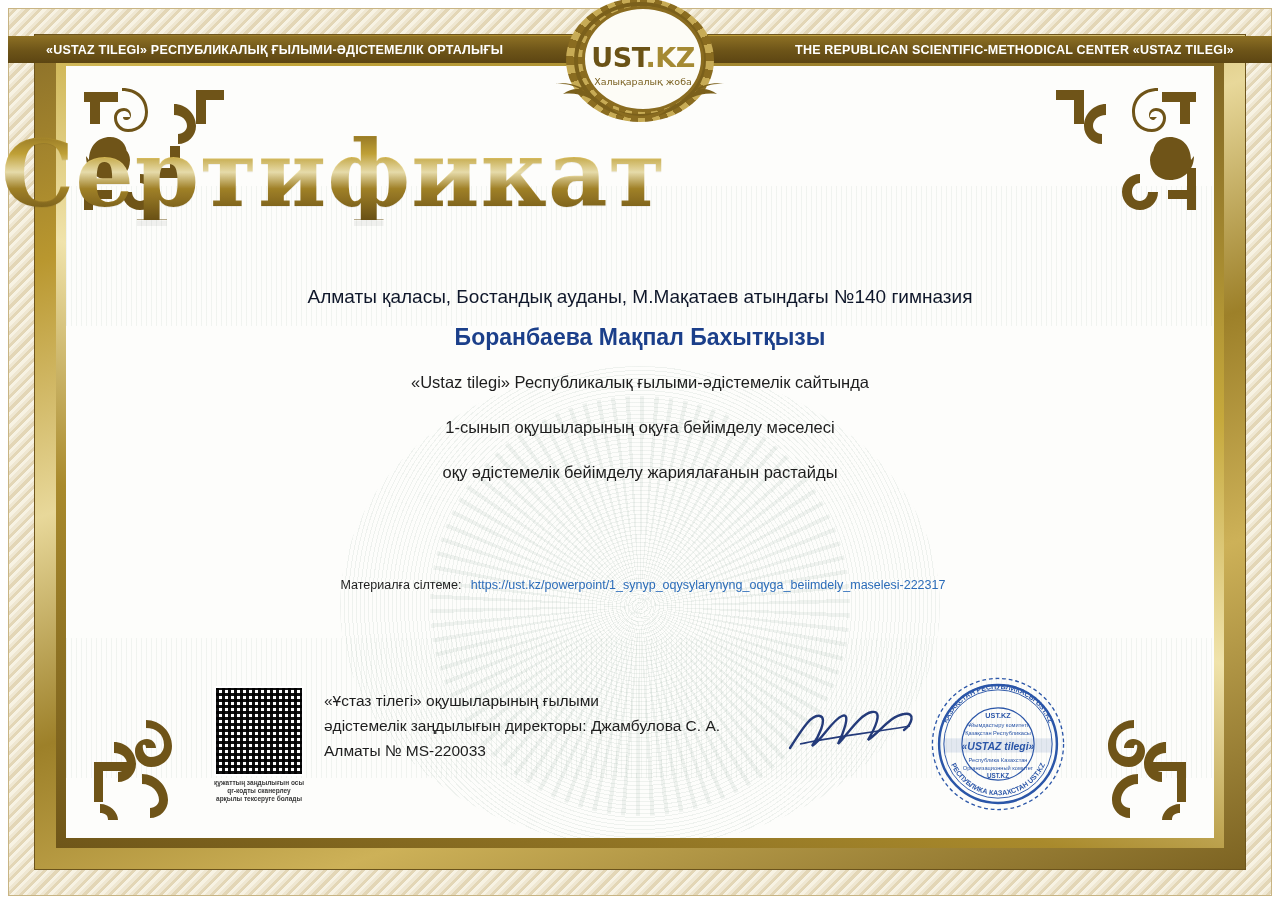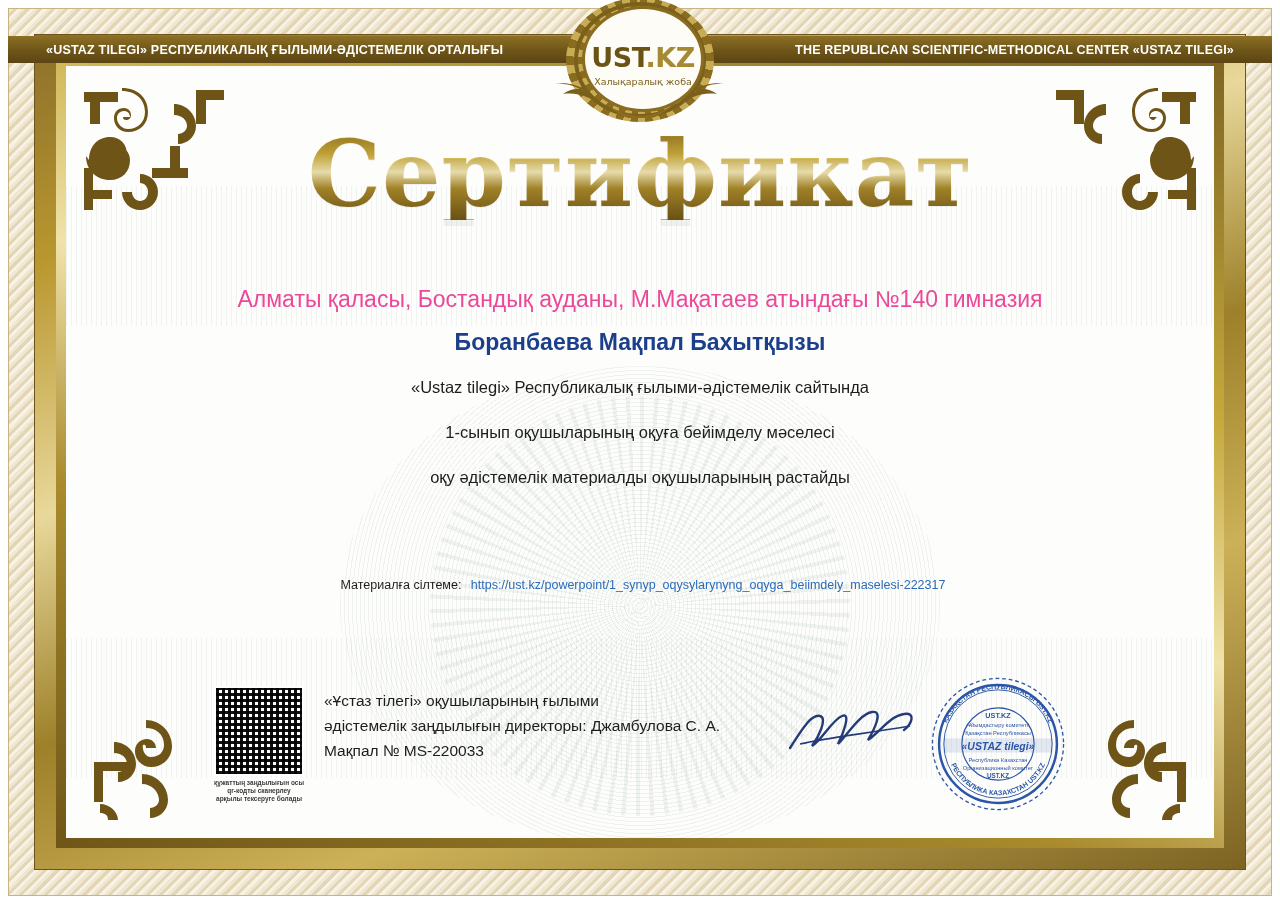--- a/index.html
+++ b/index.html
@@ -206,21 +206,20 @@
     pointer-events: none;
   }
   .corner-tl { left: 78px;  top: 80px; }
   .corner-tr { right: 78px; top: 80px;  transform: scaleX(-1); }
 
   
   .main-title {
     position: absolute;
     top: 128px;
     left: 1px; right: 0;
-    text-align: center;
     font-family: "DejaVu Serif", "Liberation Serif", serif;
     font-weight: bold;
     font-size: 92px;
     line-height: 1;
     letter-spacing: 1px;
     background: linear-gradient(180deg, #8e7021 0%, #caa93a 28%, #f3e7b3 48%, #a9882a 66%, #6f5516 100%);
     -webkit-background-clip: text;
     background-clip: text;
     color: transparent;
     -webkit-text-fill-color: transparent;
@@ -231,22 +230,22 @@
   
   .body-block {
     position: absolute;
     left: 120px;
     right: 120px;
     top: 286px;
     text-align: center;
     z-index: 7;
   }
   .line-school {
-    font-size: 23px;
-    color: #ec4899;
+    font-size: 19px;
+    color: #0f172a;
     margin-bottom: 16px;
   }
   .line-name {
     font-size: 23px;
     font-weight: bold;
     color: #1b3f8a;
     margin-bottom: 22px;
   }
   .line-site, .line-topic, .line-confirm {
     font-size: 16.5px;
@@ -427,40 +426,40 @@
     </g>
   </svg>
 
   <div class="main-title">Сертификат</div>
 
   <div class="body-block">
     <div class="line-school">Алматы қаласы, Бостандық ауданы, М.Мақатаев атындағы №140 гимназия</div>
     <div class="line-name">Боранбаева Мақпал Бахытқызы</div>
     <div class="line-site">«Ustaz tilegi» Республикалық ғылыми-әдістемелік сайтында</div>
     <div class="line-topic">1-сынып оқушыларының оқуға бейімделу мәселесі</div>
-    <div class="line-confirm">оқу әдістемелік материалды оқушыларының растайды</div>
+    <div class="line-confirm">оқу әдістемелік бейімделу жариялағанын растайды</div>
   </div>
 
   <div class="material-row">
     <span class="material-label">Материалға сілтеме:</span>
     <a class="material-link" href="#">https://ust.kz/powerpoint/1_synyp_oqysylarynyng_oqyga_beiimdely_maselesi-222317</a>
   </div>
 
   <div class="footer">
 
     <div class="qr-block">
       <div class="qr-img"></div>
       <div class="qr-caption">құжаттың заңдылығын осы qr-кодты сканерлеу арқылы тексеруге болады</div>
     </div>
 
     <div class="sign-block">
       <div>«Ұстаз тілегі» оқушыларының ғылыми</div>
       <div>әдістемелік заңдылығын директоры: Джамбулова С. А.</div>
       <div>
-        <span>Мақпал №</span>
+        <span>Алматы №</span>
         <span>MS-220033</span>
       </div>
     </div>
 
     <svg class="signature" viewBox="0 0 140 54">
       <path d="M4 44 C18 22 26 10 34 12 C42 14 32 34 26 42 C36 36 46 16 56 12 C66 8 56 32 52 40 C62 30 74 10 86 8 C98 6 88 26 82 36 C94 28 104 12 118 10 C130 8 126 20 118 26" fill="none" stroke="#243b7a" stroke-width="2.4" stroke-linecap="round"></path>
       <path d="M14 40 C40 34 76 30 124 22" fill="none" stroke="#243b7a" stroke-width="1.6"></path>
     </svg>
 
     <svg class="stamp" viewBox="0 0 160 160">

